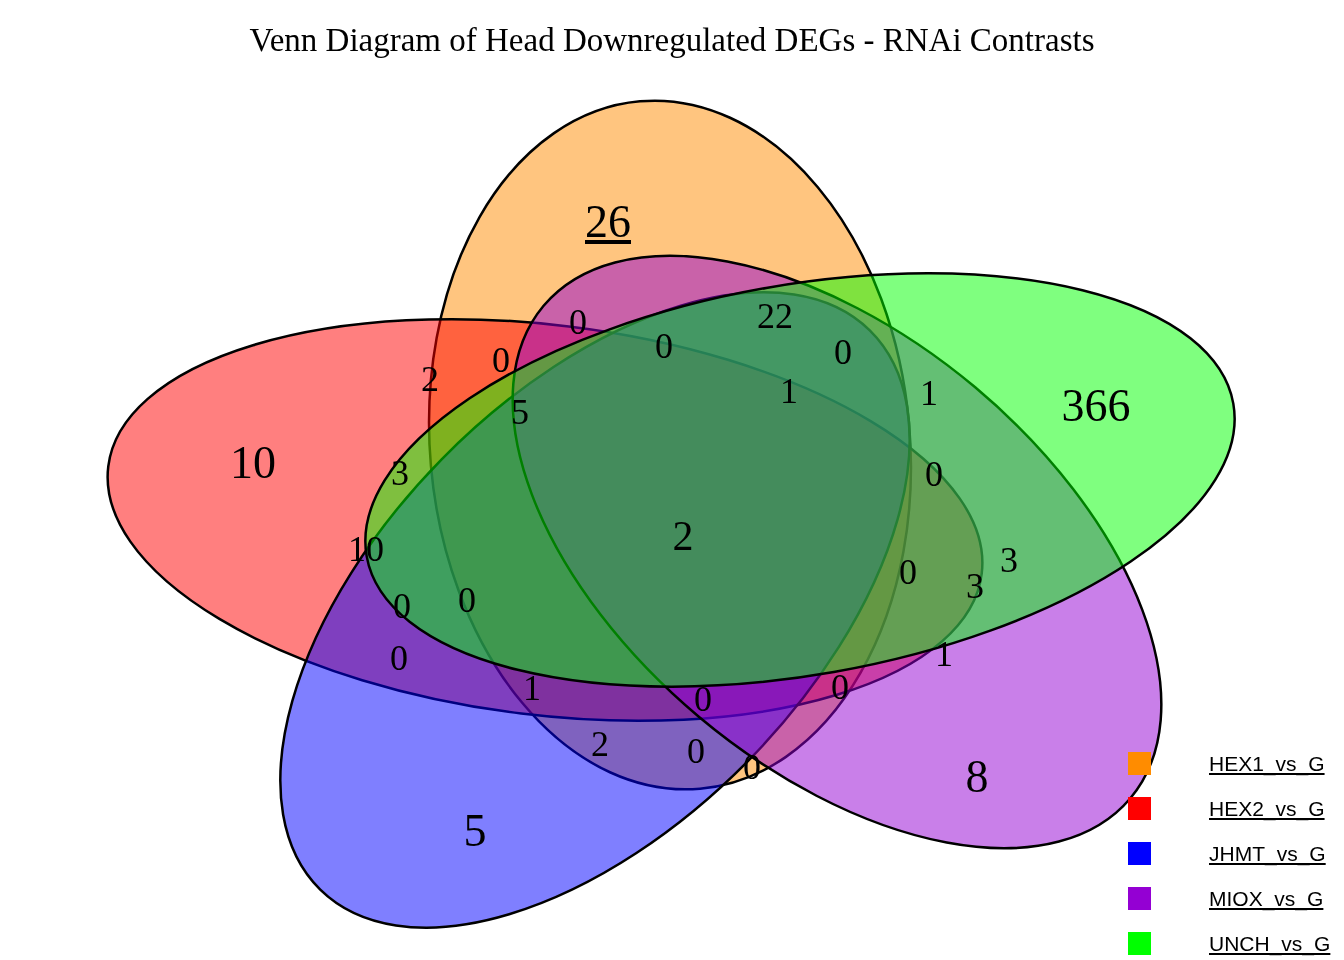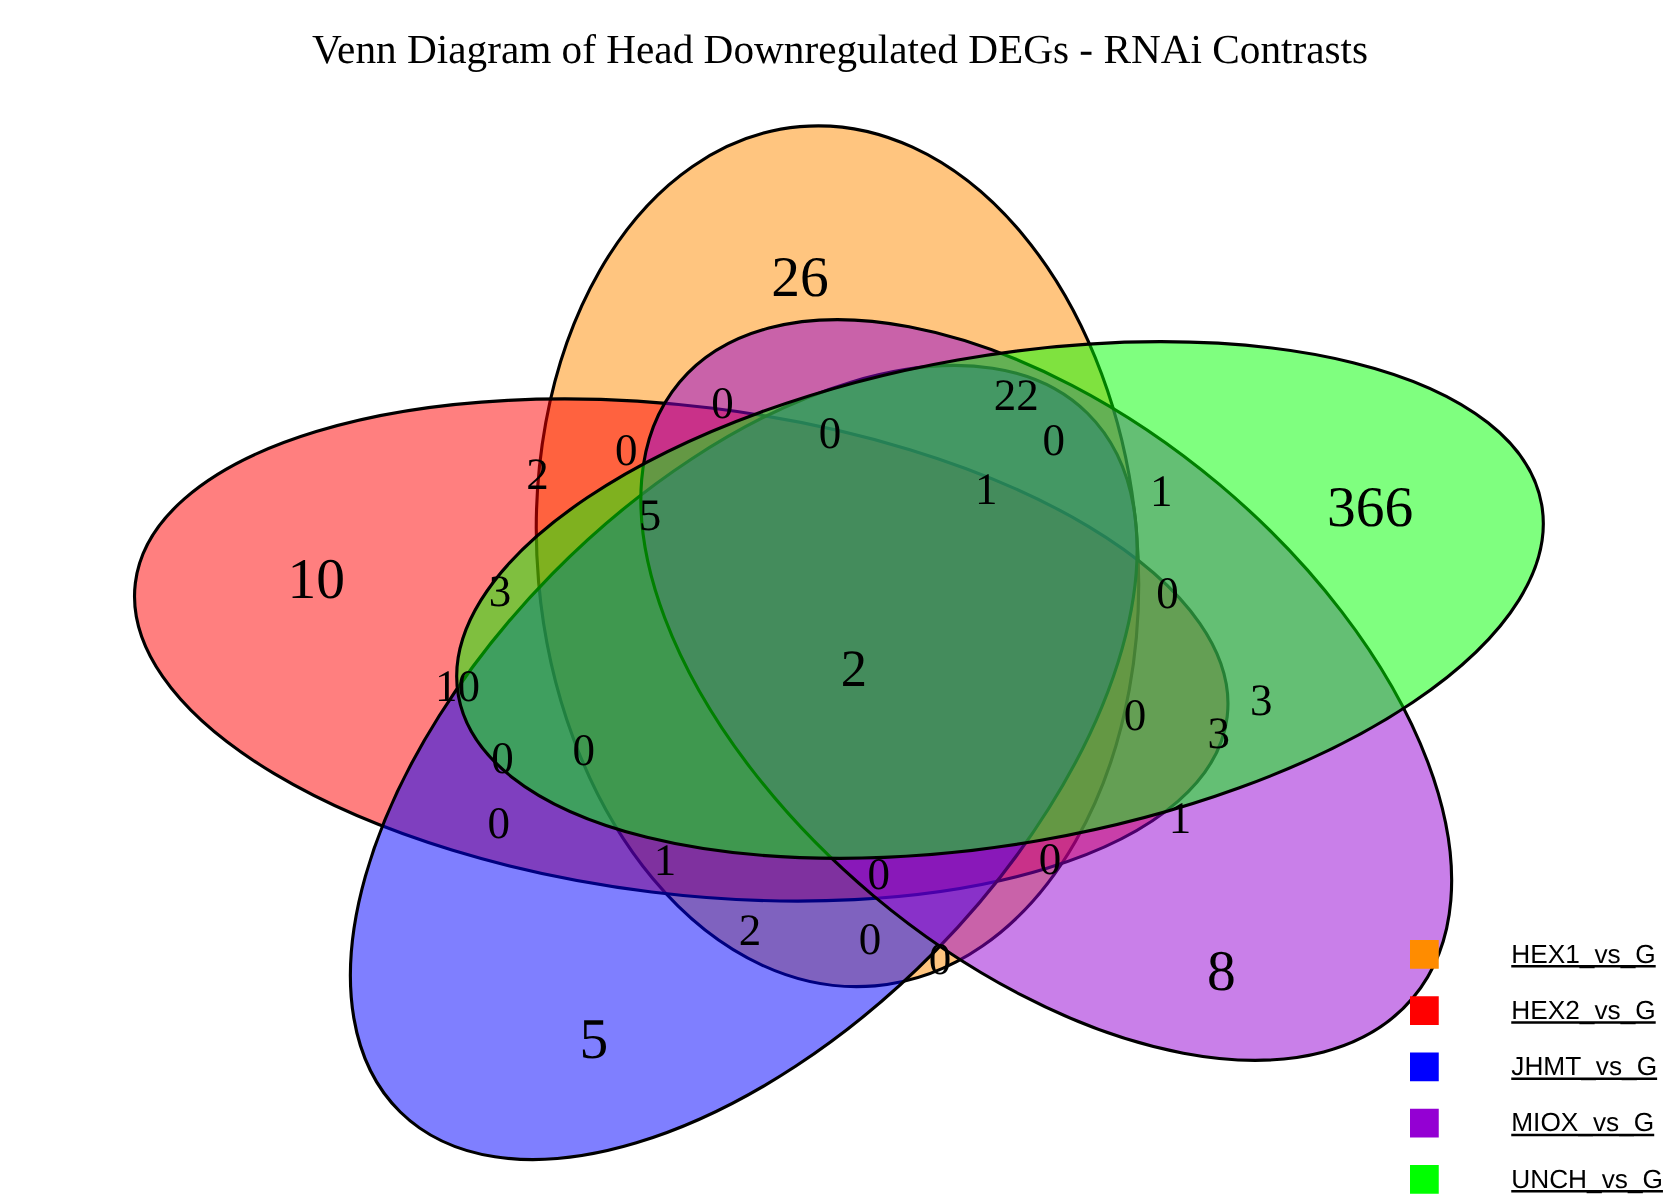--- a/index.html
+++ b/index.html
@@ -76,28 +76,28 @@
   <g stroke="#000000" stroke-width="2.5" fill-opacity="0.5">
     <ellipse cx="670" cy="445" rx="240" ry="345" transform="rotate(-5 670 445)" fill="#FF8C00"></ellipse>
     <ellipse cx="545" cy="520" rx="440" ry="195" transform="rotate(7 545 520)" fill="#FF0000"></ellipse>
     <ellipse cx="595" cy="610" rx="392" ry="215" transform="rotate(-45.5 595 610)" fill="#0000FF"></ellipse>
     <ellipse cx="837" cy="552" rx="383" ry="215" transform="rotate(40 837 552)" fill="#9400D3"></ellipse>
     <ellipse cx="800" cy="480" rx="440" ry="195" transform="rotate(-10 800 480)" fill="#00FF00"></ellipse>
   </g>
 </svg>
 
 <div id="region-labels">
-    <span class="region lg" style="left: 640px; top: 222px;">26</span>
+    <span class="region lg" style="left: 608px; top: 222px; text-decoration: underline;">26</span>
     <span class="region lg" style="left: 253px; top: 463px;">10</span>
     <span class="region lg" style="left: 1096px; top: 406px;">366</span>
     <span class="region lg" style="left: 475px; top: 831px;">5</span>
     <span class="region lg" style="left: 977px; top: 777px;">8</span>
     <span class="region sm" style="left: 578px; top: 322px;">0</span>
     <span class="region sm" style="left: 664px; top: 346px;">0</span>
-    <span class="region sm" style="left: 813px; top: 316px;">22</span>
+    <span class="region sm" style="left: 775px; top: 316px;">22</span>
     <span class="region sm" style="left: 843px; top: 352px;">0</span>
     <span class="region sm" style="left: 430px; top: 379px;">2</span>
     <span class="region sm" style="left: 501px; top: 360px;">0</span>
     <span class="region sm" style="left: 520px; top: 412px;">5</span>
     <span class="region sm" style="left: 789px; top: 391px;">1</span>
     <span class="region sm" style="left: 929px; top: 393px;">1</span>
     <span class="region sm" style="left: 400px; top: 473px;">3</span>
     <span class="region sm" style="left: 934px; top: 474px;">0</span>
     <span class="region sm" style="left: 366px; top: 549px;">10</span>
     <span class="region md" style="left: 683px; top: 536px;">2</span>

